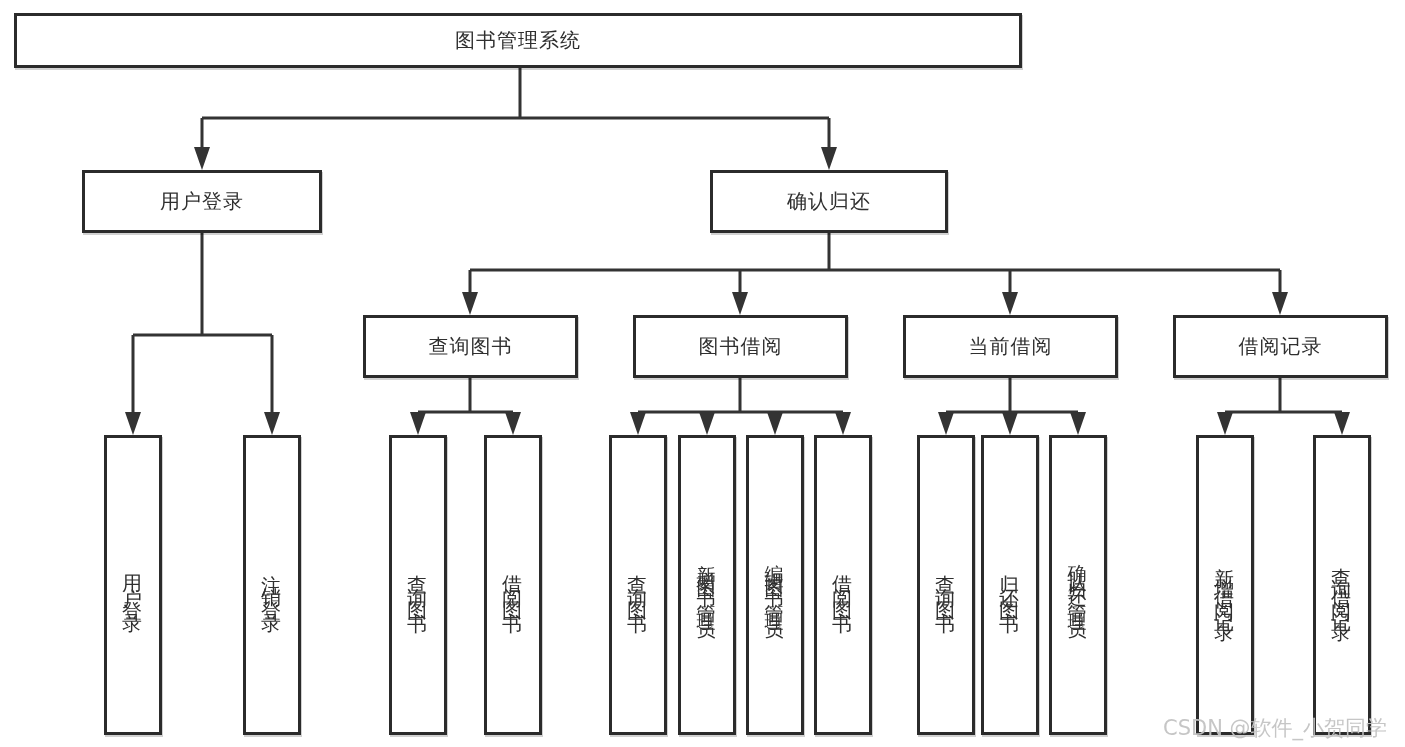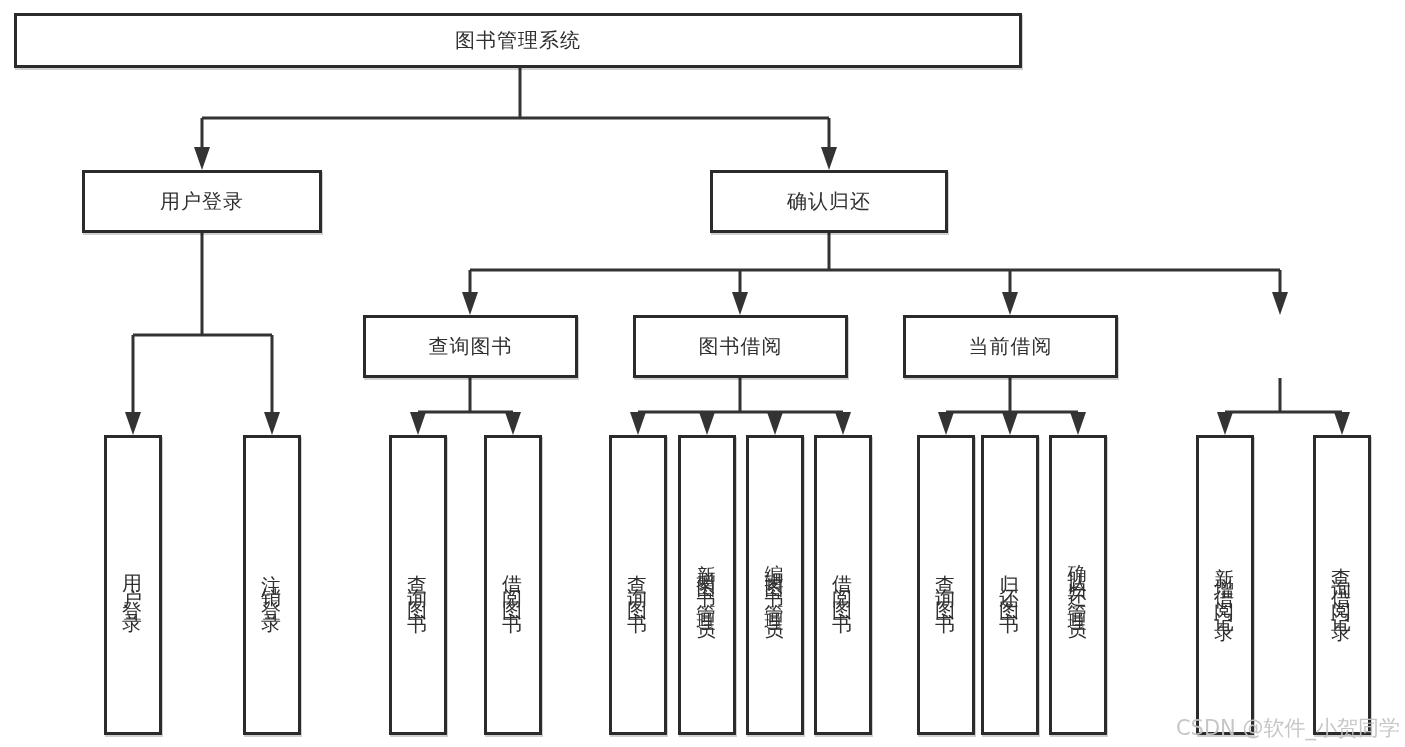--- a/index.html
+++ b/index.html
@@ -42,21 +42,21 @@
     text-orientation:mixed;
     font-size:20px;
     letter-spacing:13px;
     box-shadow:1px 2px 0 rgba(0,0,0,0.18);
   }
   .vbox.v6{letter-spacing:11px;}
   .vbox.v9{letter-spacing:8px;font-size:19px;}
   .watermark{
     position:absolute;
     left:1150px;top:714px;width:250px;
-    text-align:right;
+    text-align:center;
     font-size:21px;
     color:var(--watermark);
     opacity:0.95;
     white-space:nowrap;
     pointer-events:none;
   }
 </style>
 </head>
 <body>
 
@@ -106,20 +106,21 @@
   </svg>
 
   <div class="hbox" style="left:14px;top:13px;width:1008px;height:55px">图书管理系统</div>
 
   <div class="hbox" style="left:82px;top:170px;width:240px;height:63px">用户登录</div>
   <div class="hbox" style="left:710px;top:170px;width:238px;height:63px">确认归还</div>
 
   <div class="hbox" style="left:363px;top:315px;width:215px;height:63px">查询图书</div>
   <div class="hbox" style="left:903px;top:315px;width:215px;height:63px">当前借阅</div>
   <div class="hbox" style="left:633px;top:315px;width:215px;height:63px">图书借阅</div>
+  <div class="hbox" style="left:1173px;top:315px;width:215px;height:63px">借阅记录</div>
 
   <div class="vbox" style="left:104px">用户登录</div>
   <div class="vbox" style="left:243px">注销登录</div>
 
   <div class="vbox" style="left:389px">查询图书</div>
   <div class="vbox" style="left:484px">借阅图书</div>
 
   <div class="vbox" style="left:609px">查询图书</div>
   <div class="vbox v9" style="left:678px">新增图书（管理员）</div>
   <div class="vbox v9" style="left:746px">编辑图书（管理员）</div>

